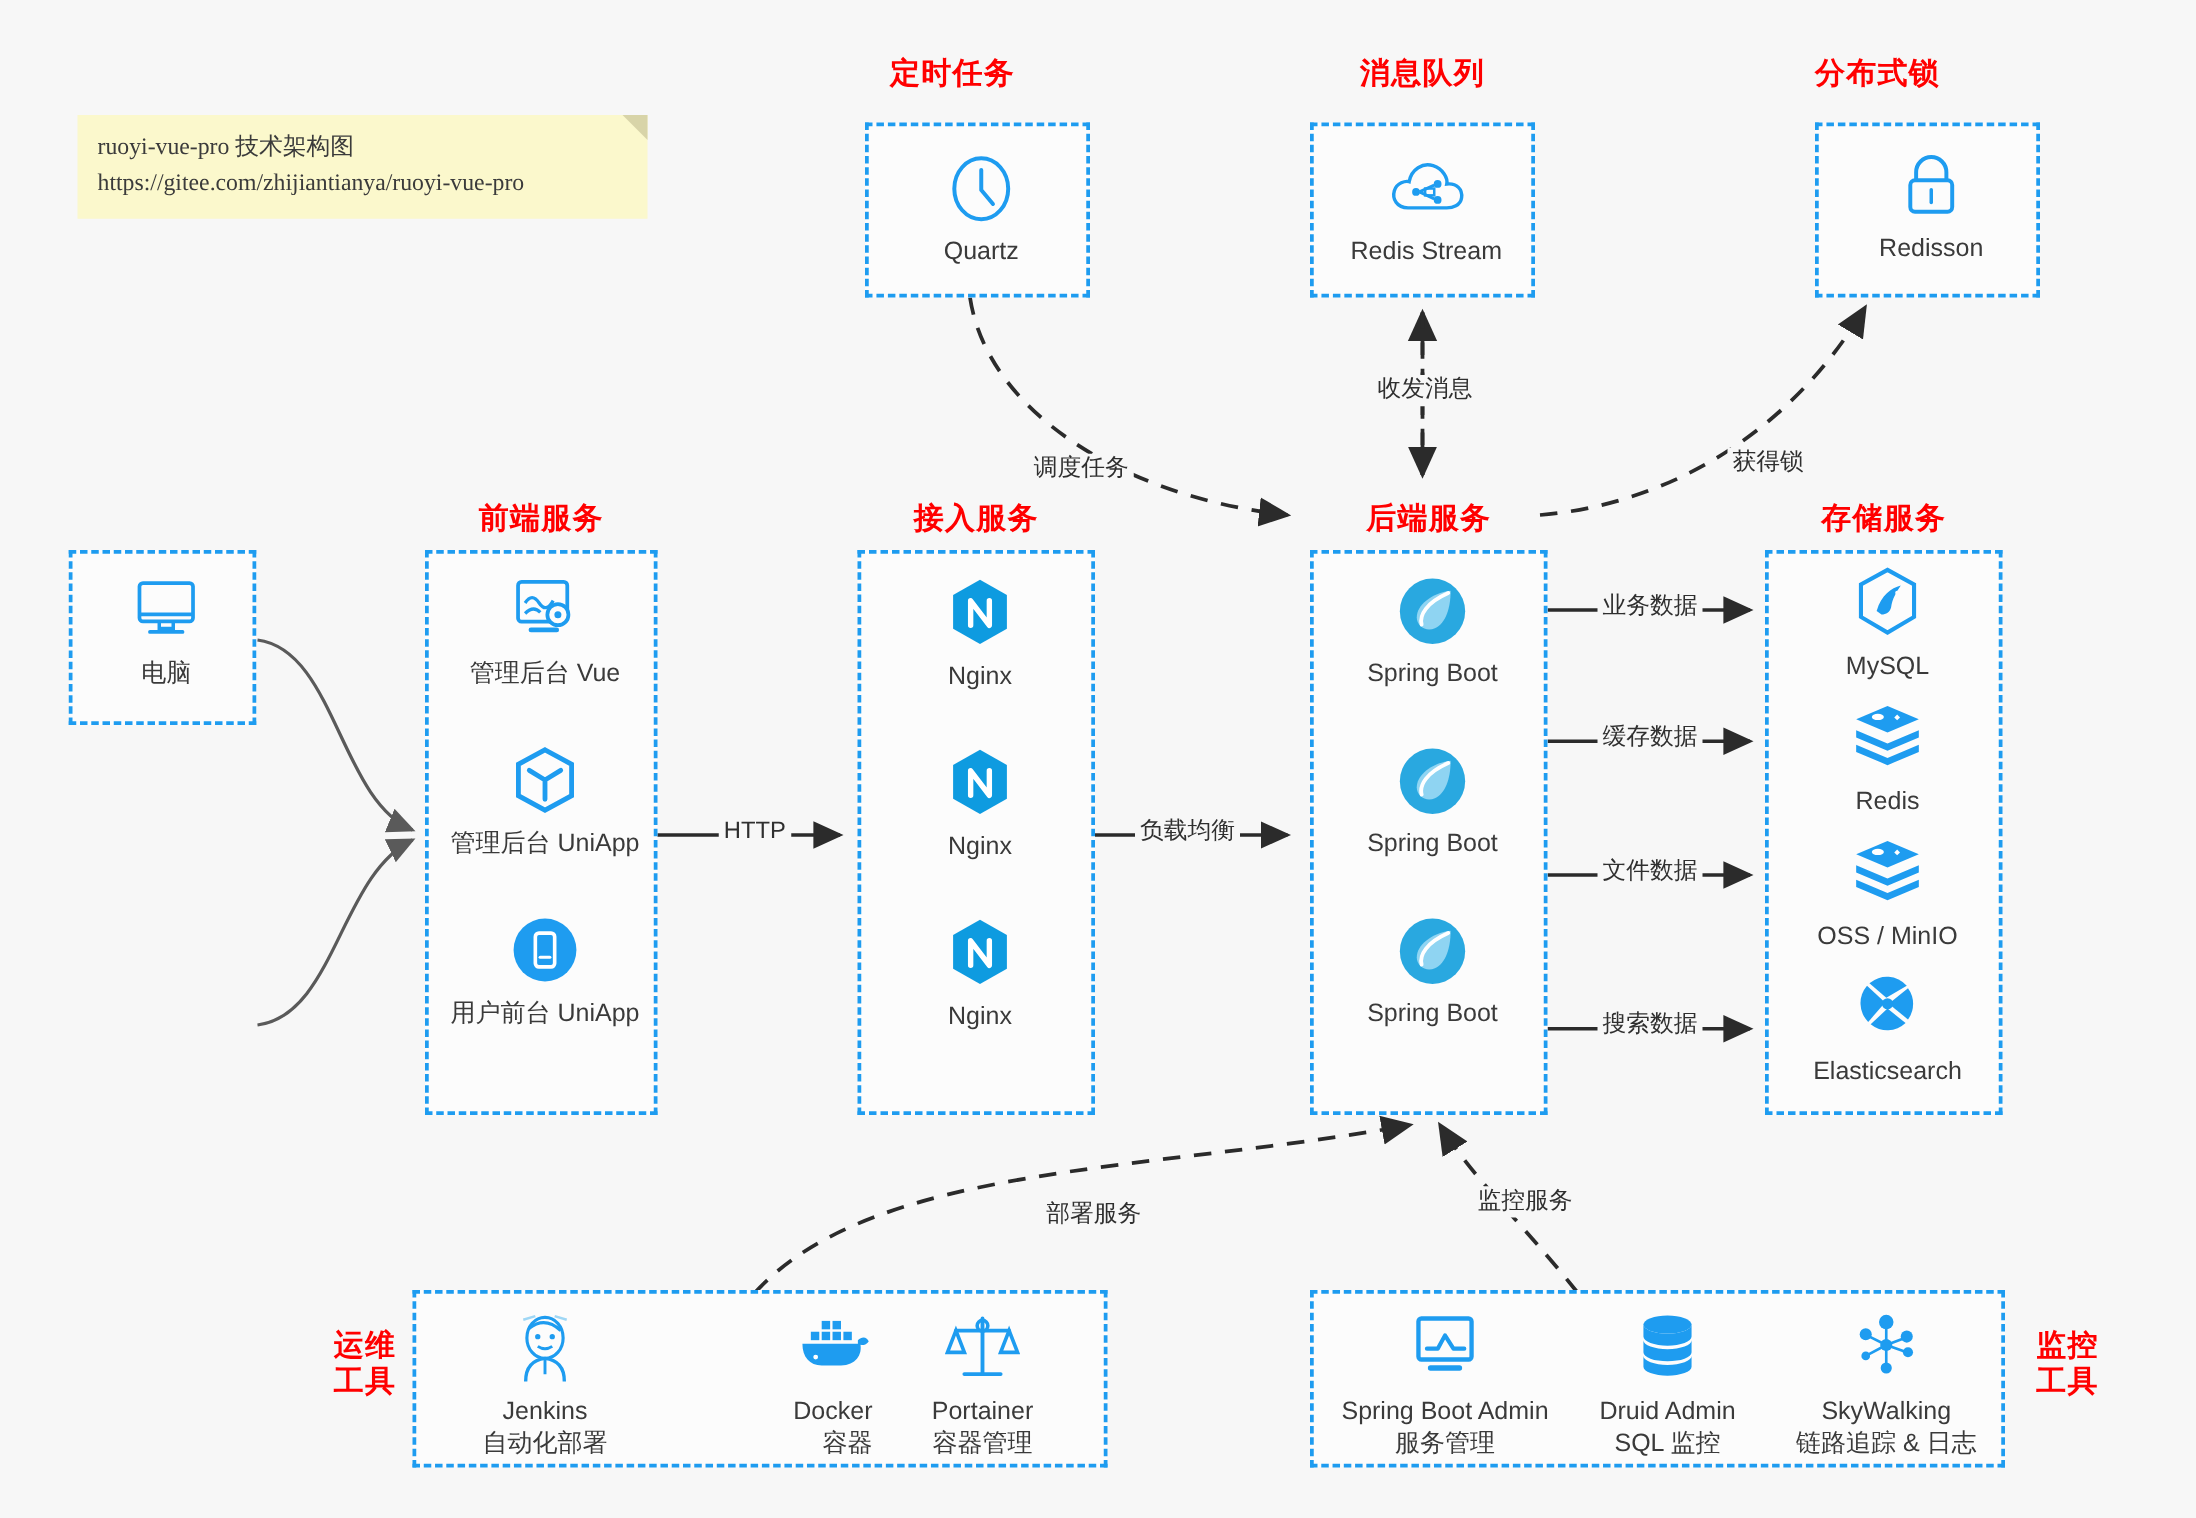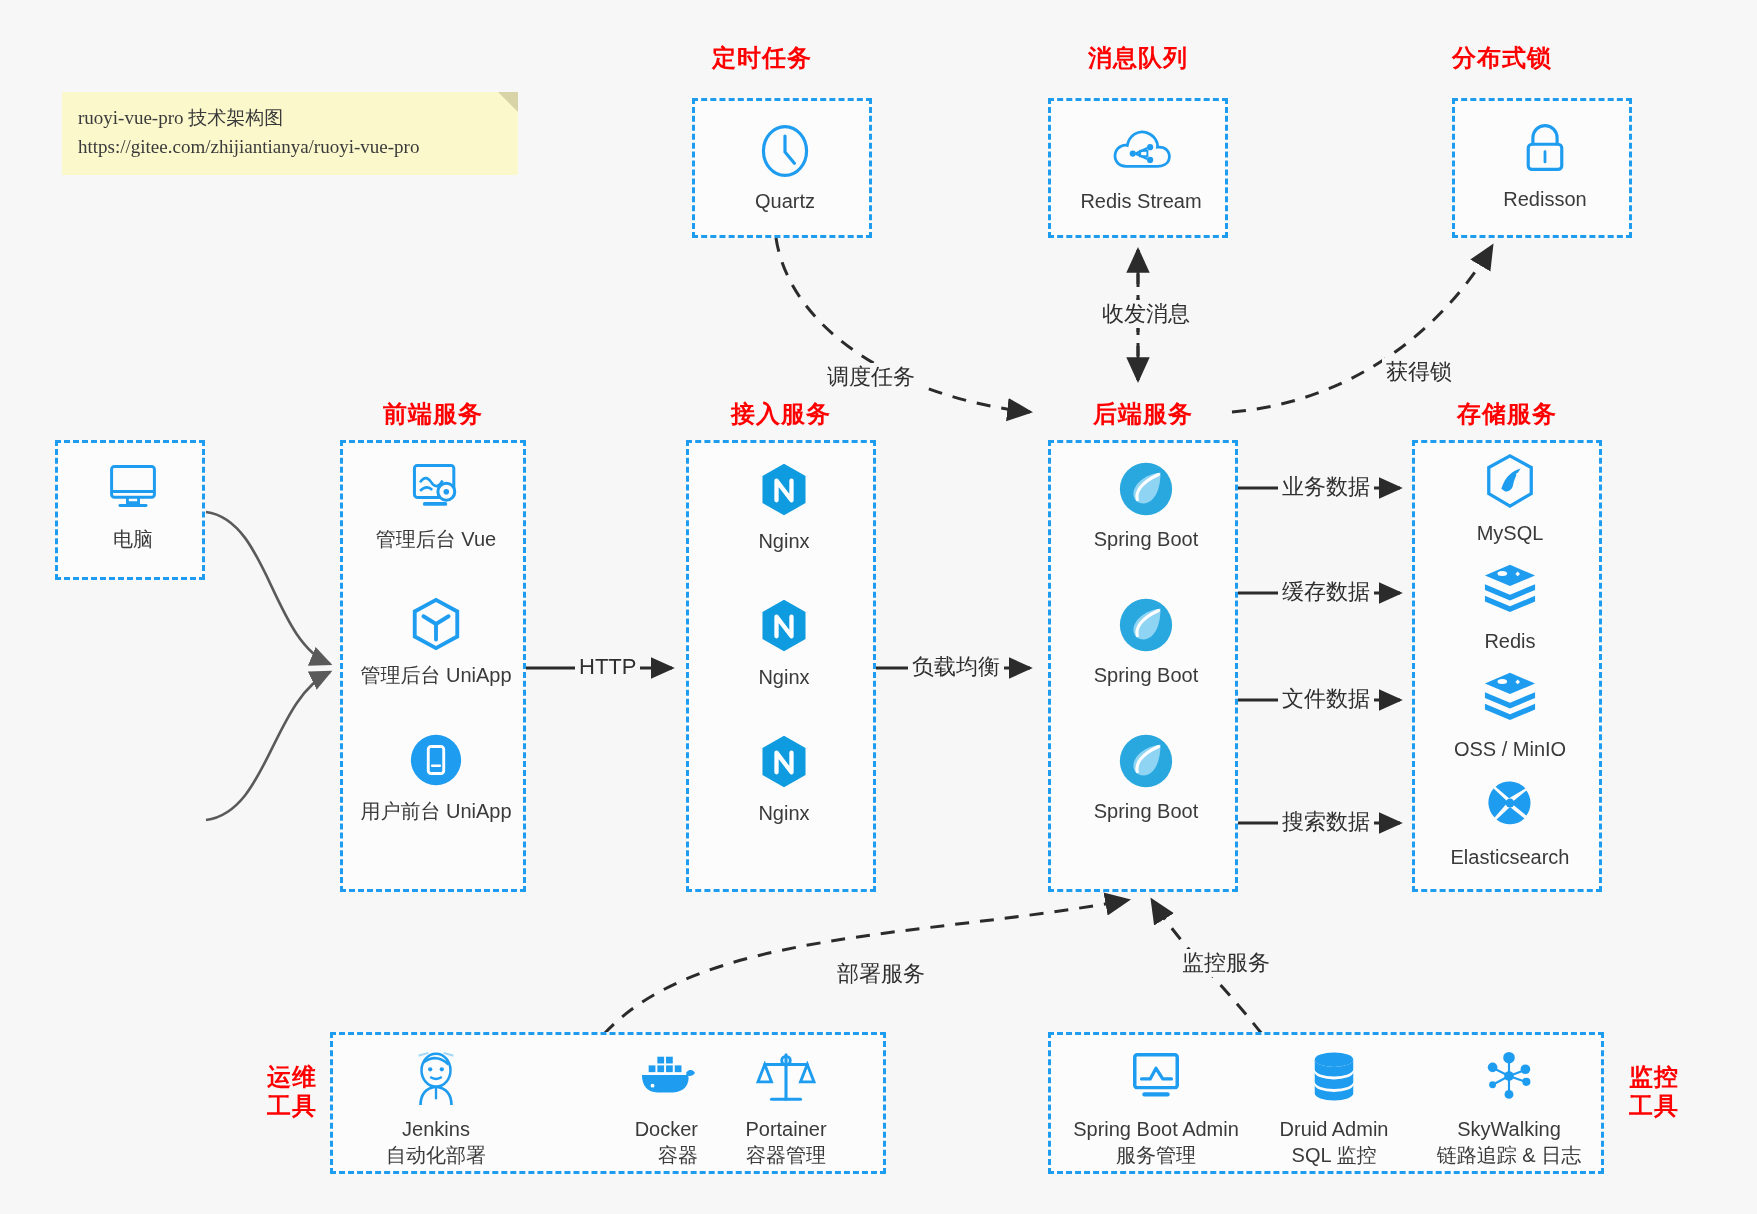--- a/index.html
+++ b/index.html
@@ -84,21 +84,21 @@
     position: absolute;
     right: 0; top: 0;
     width: 0; height: 0;
     border-left: 20px solid transparent;
     border-top: 20px solid #d8d4a8;
   }
 
   
   .edge-label {
     position: absolute;
-    font-size: 22px;
+    font-size: 19px;
     color: #2f2f2f;
     background: #f7f7f7;
     padding: 1px 4px;
     white-space: nowrap;
     line-height: 1.2;
   }
 
   svg.overlay {
     position: absolute;
     left: 0; top: 0;

